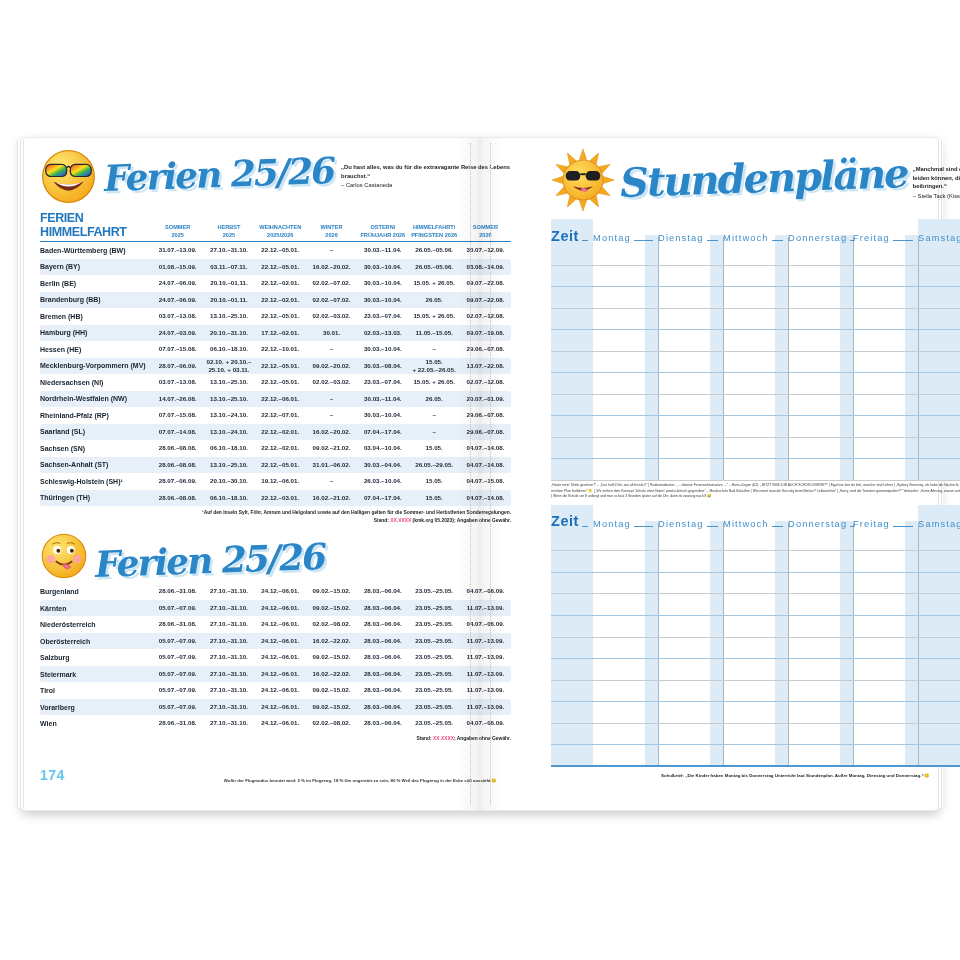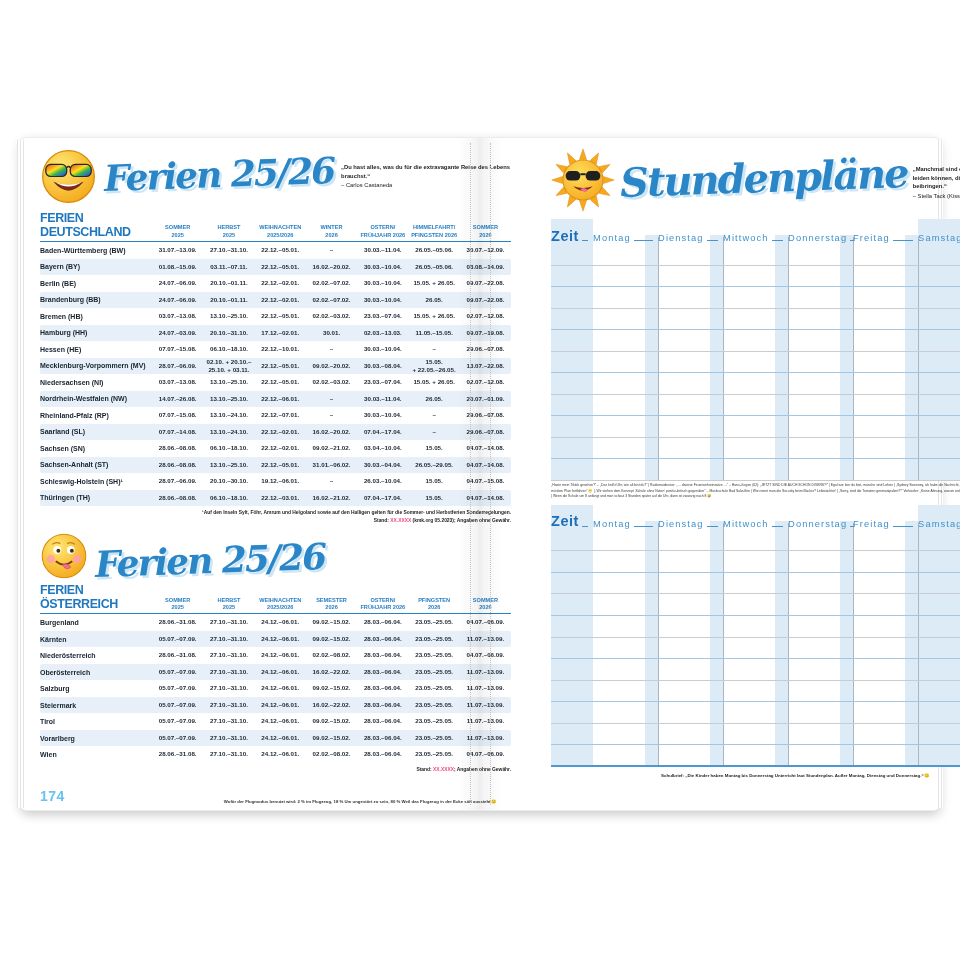--- a/index.html
+++ b/index.html
@@ -44,21 +44,21 @@
   .fcol{flex:1;text-align:center;font-size:5.6px;font-weight:bold;color:#2a80c4;
         white-space:pre-line;line-height:1.3}
   .frow{display:flex;align-items:center;min-height:16.5px}
   .frow.alt{background:#e7f0f8;border-radius:2px}
   .fstate{width:112px;font-size:7px;font-weight:bold;color:#16222e;flex:0 0 auto}
   .fdate{flex:1;text-align:center;font-size:6.2px;font-weight:bold;color:#1a2430;
          white-space:pre-line;line-height:1.35}
 
   .gnote{font-size:4.9px;font-weight:bold;color:#1d1d1b;text-align:right;line-height:1.55;margin-top:3px}
   .stand-hl{color:#ed4a7b}
-  .lp-bottom{display:flex;align-items:center;margin-top:14px}
+  .lp-bottom{display:flex;align-items:center;margin-top:24px}
   .page-num{font-size:14px;font-weight:bold;color:#67c4ef;letter-spacing:.5px}
   .footer-fact{margin-left:auto;margin-right:14px;margin-top:11px;font-size:4.3px;font-weight:bold;color:#33332f}
 
   
   .sched{position:relative;width:432px;height:261px;margin-top:5px}
   .ghead{position:absolute;top:0;left:0;right:0;height:24px;display:flex;z-index:3}
   .gz{width:42px;display:flex;align-items:flex-end;flex:0 0 auto}
   .zl{font-size:14.5px;font-weight:bold;color:#1c6fb8;letter-spacing:.5px;line-height:1}
   .gd{width:65px;display:flex;align-items:flex-end;flex:0 0 auto}
   .dn{font-size:9.3px;font-weight:normal;color:#4090cc;letter-spacing:1.1px;line-height:1.1;white-space:nowrap}
@@ -104,21 +104,21 @@
       </svg>
       <div class="script-title">Ferien 25/26</div>
       <div class="quote">
         <span>„Du hast alles, was du für die extravagante Reise des Lebens brauchst.“</span>
         <span class="author">– Carlos Castaneda</span>
       </div>
     </div>
 
     <div class="ftable">
         <div class="fhead">
-          <div class="flabel">FERIEN DEUTSCHLAND</div>
+          <div class="flabel">FERIEN HIMMELFAHRT</div>
           <div class="fcol">SOMMER
 2025</div>
           <div class="fcol">HERBST
 2025</div>
           <div class="fcol">WEIHNACHTEN
 2025/2026</div>
           <div class="fcol">WINTER
 2026</div>
           <div class="fcol">OSTERN/
 FRÜHJAHR 2026</div>
@@ -311,37 +311,20 @@
         <path d="M36 15.5 q6 -3 10.5 1" stroke="#c87f10" stroke-width="1.6" fill="none"></path>
         <circle cx="14.5" cy="36" r="5.6" fill="#ff9fae" opacity=".85"></circle>
           <circle cx="49.5" cy="36" r="5.6" fill="#ff9fae" opacity=".85"></circle>
         <path d="M21 39 Q32 48 43 39" stroke="#7a3c06" stroke-width="2.4" fill="none"></path>
         <path d="M30 43.5 q4.5 9 11 3.5 q-3 -6 -11 -3.5 z" fill="#ef6e8e" stroke="#c9486b" stroke-width=".8"></path>
       </svg>
       <div class="script-title">Ferien 25/26</div>
     </div>
 
     <div class="ftable">
-        <div class="fhead">
-          <div class="flabel">FERIEN ÖSTERREICH</div>
-          <div class="fcol">SOMMER
-2025</div>
-          <div class="fcol">HERBST
-2025</div>
-          <div class="fcol">WEIHNACHTEN
-2025/2026</div>
-          <div class="fcol">SEMESTER
-2026</div>
-          <div class="fcol">OSTERN/
-FRÜHJAHR 2026</div>
-          <div class="fcol">PFINGSTEN
-2026</div>
-          <div class="fcol">SOMMER
-2026</div>
-        </div>
         <div class="frow">
           <div class="fstate">Burgenland</div>
           <div class="fdate">28.06.–31.08.</div>
           <div class="fdate">27.10.–31.10.</div>
           <div class="fdate">24.12.–06.01.</div>
           <div class="fdate">09.02.–15.02.</div>
           <div class="fdate">28.03.–06.04.</div>
           <div class="fdate">23.05.–25.05.</div>
           <div class="fdate">04.07.–06.09.</div>
         </div>

